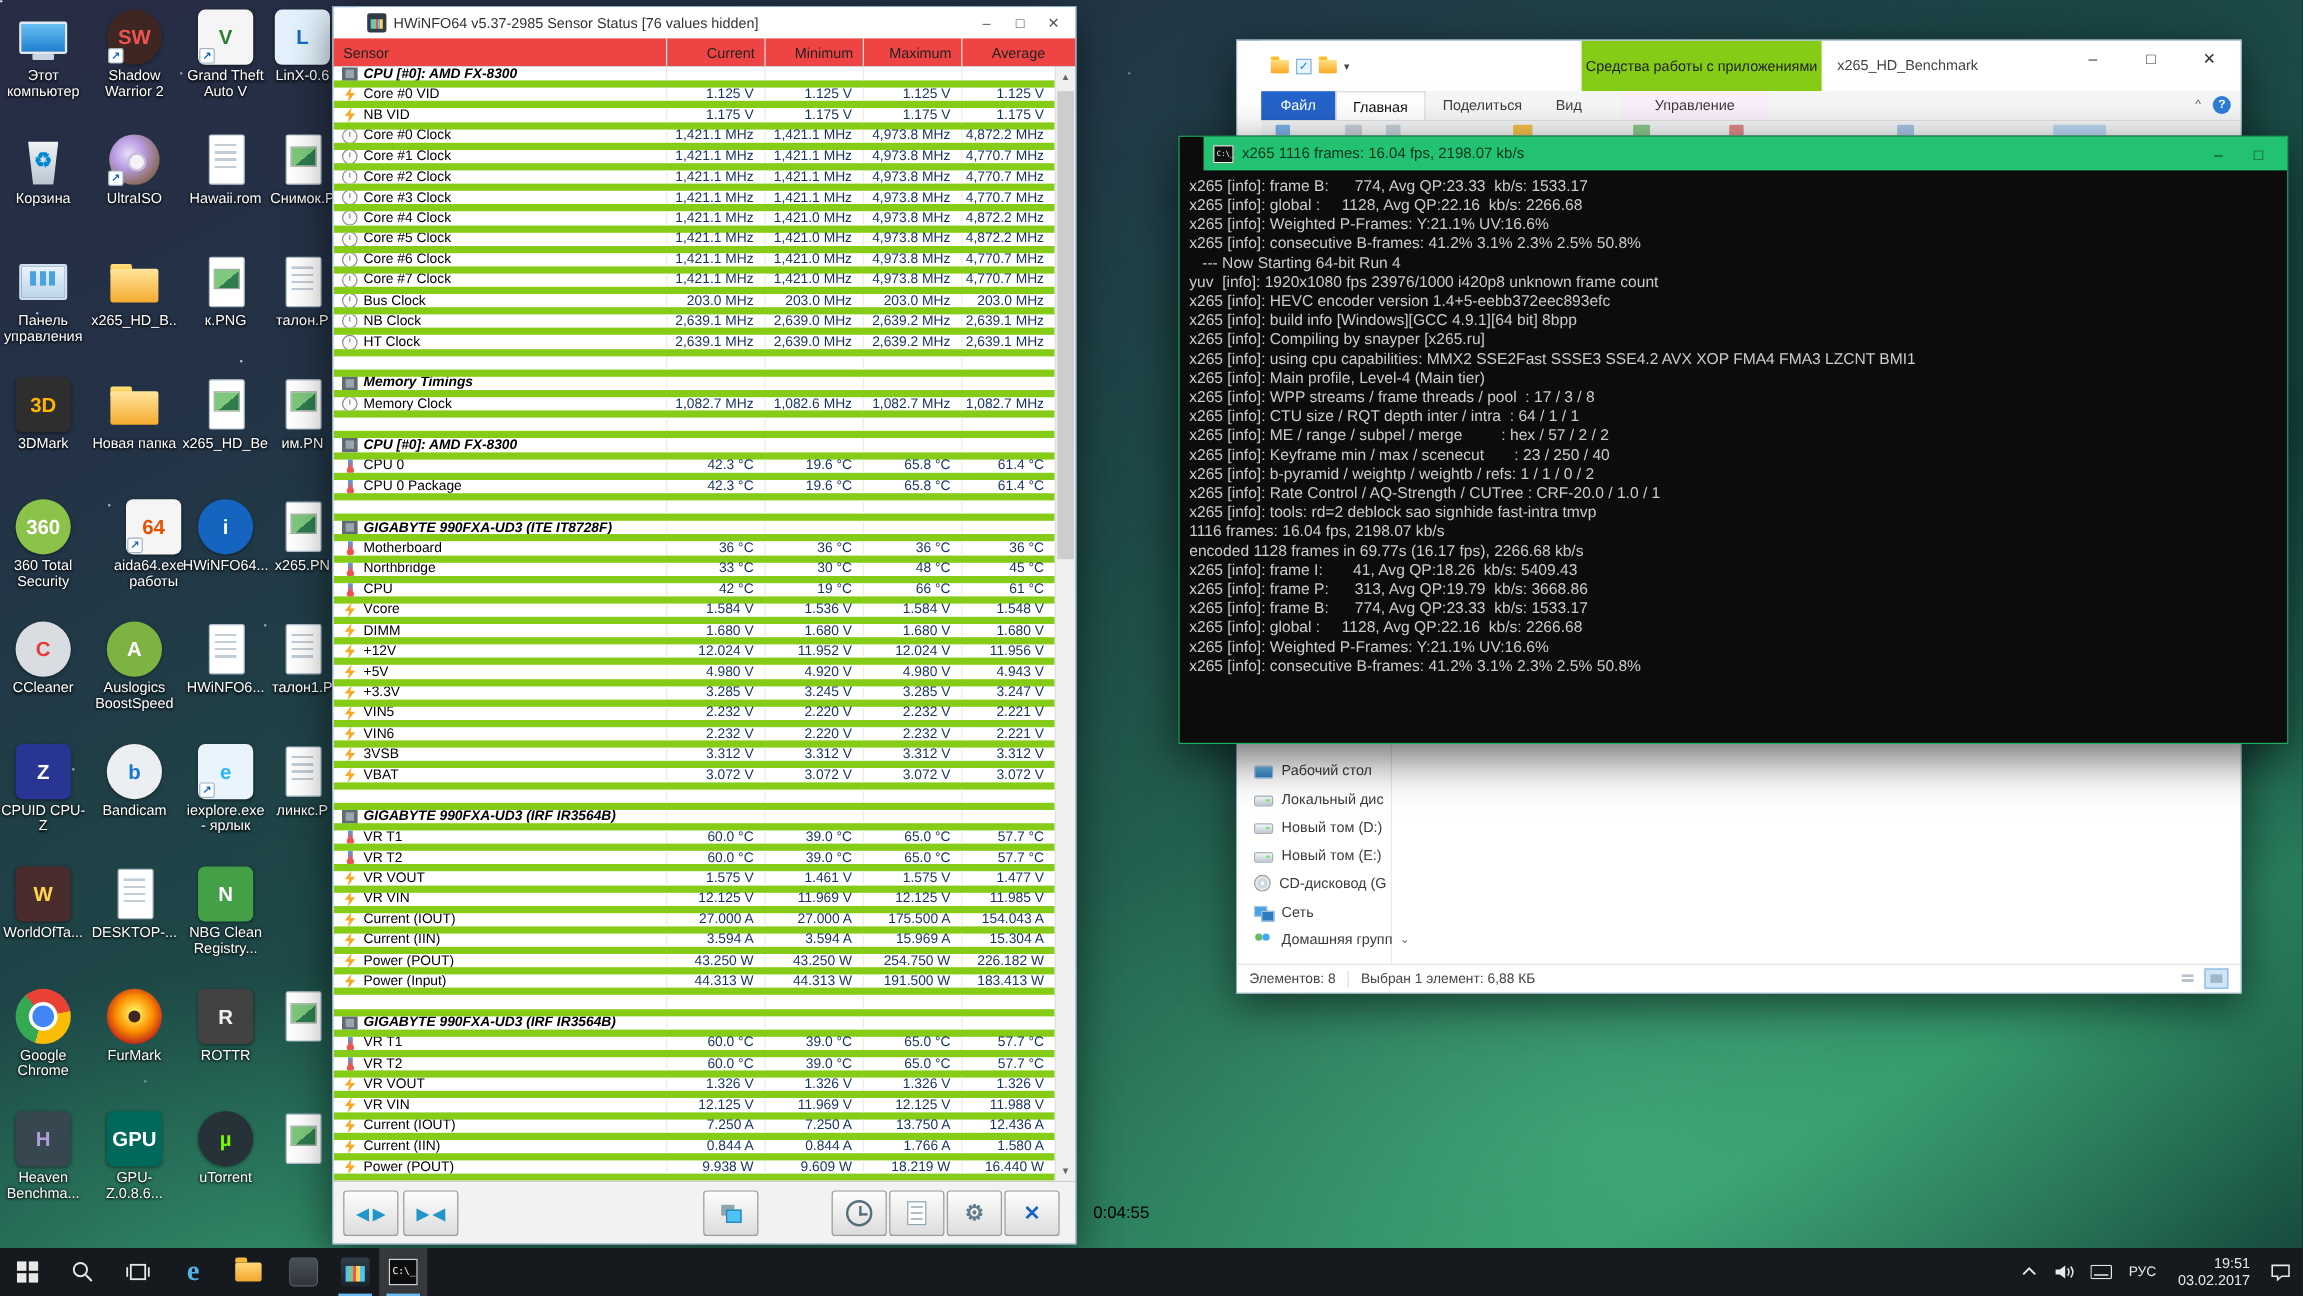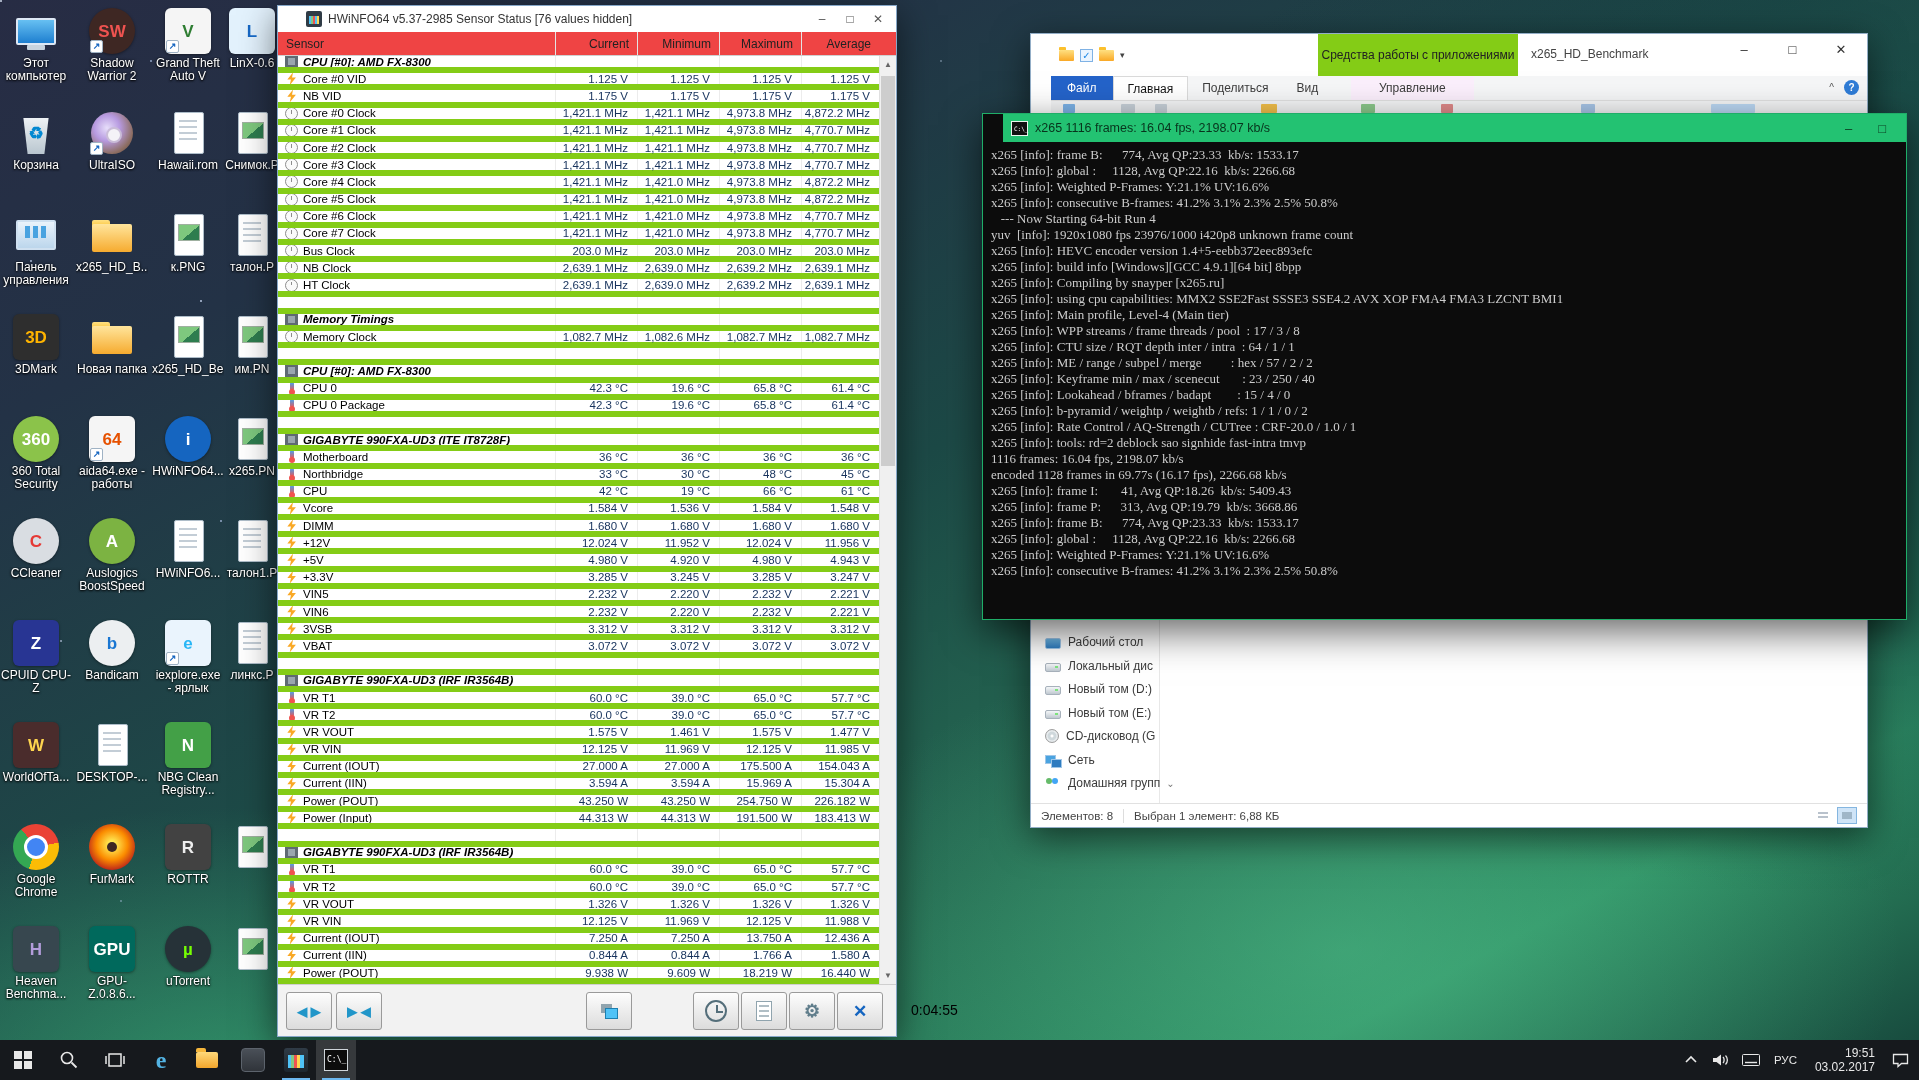--- a/index.html
+++ b/index.html
@@ -157,21 +157,21 @@
   .vbtn.active{background:#cfe4f7;border-color:#84b6e0;}
   .vbtn.thumb::after{background:#9fb6c8;}
   
   #console{left:982px;top:113px;width:925px;height:507px;background:#0c0c0c;border:1px solid #1fae68;box-shadow:0 12px 36px rgba(0,0,0,.6);}
   #con-tb{height:28px;background:#23c272;display:flex;align-items:center;padding:0 8px;}
   #con-ico{width:17px;height:15px;background:#111;border:1px solid #e8f5ec;color:#fff;font-size:6px;line-height:13px;
       padding-left:2px;font-family:"DejaVu Sans Mono",monospace;flex:none;}
   #con-title{flex:1;margin-left:7px;font-size:12.5px;color:#08331c;white-space:nowrap;overflow:hidden;}
   #con-btns{display:flex;gap:26px;padding-right:12px;color:#0d3d22;font-size:13px;}
   #con-body{position:absolute;top:28px;left:0;right:0;bottom:0;overflow:hidden;padding:5px 0 0 8px;}
-  .cl{font-family:Liberation Serif, serif;font-size:13px;line-height:16px;color:#cccccc;white-space:pre;}
+  .cl{font-family:Liberation Sans, sans-serif;font-size:13px;line-height:16px;color:#cccccc;white-space:pre;}
   
   #taskbar{position:absolute;left:0;right:0;bottom:0;height:40px;background:#16191d;display:flex;align-items:stretch;z-index:50;}
   .tk{width:46px;display:flex;align-items:center;justify-content:center;flex:none;position:relative;}
   .tk.appbtn{width:40px;}
   .tk.running::after{content:"";position:absolute;left:6px;right:6px;bottom:0;height:2px;background:#6cb8f0;}
   .tk.active{background:rgba(255,255,255,.14);}
   .edge-e{color:#53b3e3;font-size:24px;font-weight:bold;font-family:"Liberation Serif",serif;}
   .tk-folder{width:22px;height:16px;background:linear-gradient(#ffd97a,#f3a62c);border-radius:2px;position:relative;}
   .tk-folder::before{content:"";position:absolute;top:-4px;left:0;width:10px;height:4px;background:#f6b73c;border-radius:2px 2px 0 0;}
   .tk-dark{width:24px;height:24px;border-radius:4px;background:linear-gradient(#4a5058,#30343a);border:1px solid #5c636c;}
@@ -261,21 +261,21 @@
         <div class="dlabel">UltraISO</div>
       </div>
       <div class="dicon" style="left: 76px; top: 212px;">
         <div class="ik k-folder"></div>
         <div class="dlabel">x265_HD_B...</div>
       </div>
       <div class="dicon" style="left: 76px; top: 314px;">
         <div class="ik k-folder"></div>
         <div class="dlabel">Новая папка</div>
       </div>
-      <div class="dicon" style="left: 76px; top: 416px;">
+      <div class="dicon" style="left: 92px; top: 416px;">
         <div class="ik k-tile" style="background: rgb(245, 245, 245); color: rgb(230, 81, 0);">
           <span class="gl">64</span>
           <span class="sc">↗</span>
         </div>
         <div class="dlabel">aida64.exe - работы</div>
       </div>
       <div class="dicon" style="left: 76px; top: 518px;">
         <div class="ik k-tile" style="background: rgb(124, 179, 66); color: rgb(255, 255, 255); border-radius: 50%;">
           <span class="gl">A</span>
         </div>
@@ -497,21 +497,20 @@
         <div class="cl">yuv  [info]: 1920x1080 fps 23976/1000 i420p8 unknown frame count</div>
         <div class="cl">x265 [info]: HEVC encoder version 1.4+5-eebb372eec893efc</div>
         <div class="cl">x265 [info]: build info [Windows][GCC 4.9.1][64 bit] 8bpp</div>
         <div class="cl">x265 [info]: Compiling by snayper [x265.ru]</div>
         <div class="cl">x265 [info]: using cpu capabilities: MMX2 SSE2Fast SSSE3 SSE4.2 AVX XOP FMA4 FMA3 LZCNT BMI1</div>
         <div class="cl">x265 [info]: Main profile, Level-4 (Main tier)</div>
         <div class="cl">x265 [info]: WPP streams / frame threads / pool  : 17 / 3 / 8</div>
         <div class="cl">x265 [info]: CTU size / RQT depth inter / intra  : 64 / 1 / 1</div>
         <div class="cl">x265 [info]: ME / range / subpel / merge         : hex / 57 / 2 / 2</div>
         <div class="cl">x265 [info]: Keyframe min / max / scenecut       : 23 / 250 / 40</div>
-        <div class="cl">x265 [info]: Lookahead / bframes / badapt        : 15 / 4 / 0</div>
         <div class="cl">x265 [info]: b-pyramid / weightp / weightb / refs: 1 / 1 / 0 / 2</div>
         <div class="cl">x265 [info]: Rate Control / AQ-Strength / CUTree : CRF-20.0 / 1.0 / 1</div>
         <div class="cl">x265 [info]: tools: rd=2 deblock sao signhide fast-intra tmvp</div>
         <div class="cl">1116 frames: 16.04 fps, 2198.07 kb/s</div>
         <div class="cl">encoded 1128 frames in 69.77s (16.17 fps), 2266.68 kb/s</div>
         <div class="cl">x265 [info]: frame I:       41, Avg QP:18.26  kb/s: 5409.43</div>
         <div class="cl">x265 [info]: frame P:      313, Avg QP:19.79  kb/s: 3668.86</div>
         <div class="cl">x265 [info]: frame B:      774, Avg QP:23.33  kb/s: 1533.17</div>
         <div class="cl">x265 [info]: global :     1128, Avg QP:22.16  kb/s: 2266.68</div>
         <div class="cl">x265 [info]: Weighted P-Frames: Y:21.1% UV:16.6%</div>

